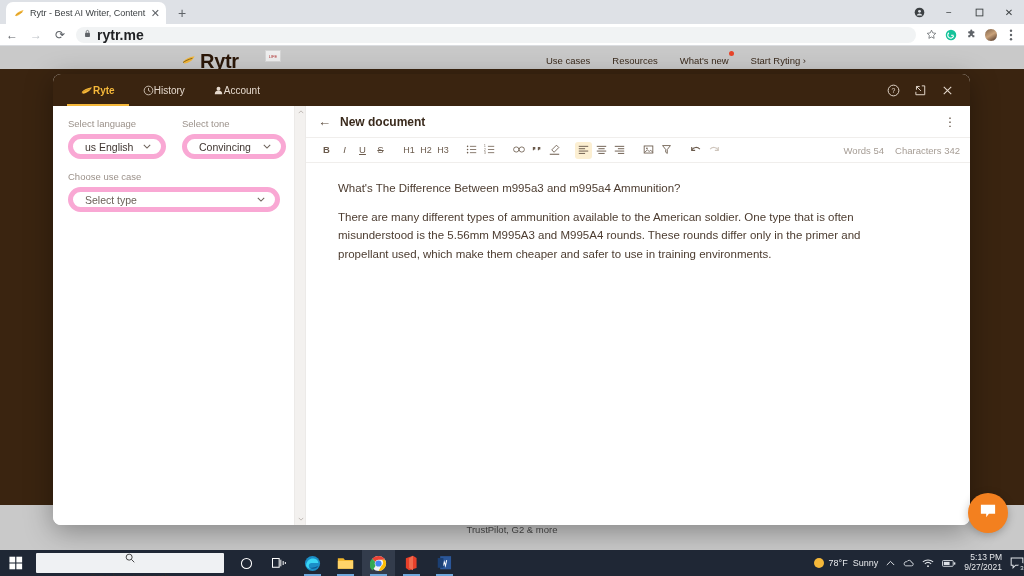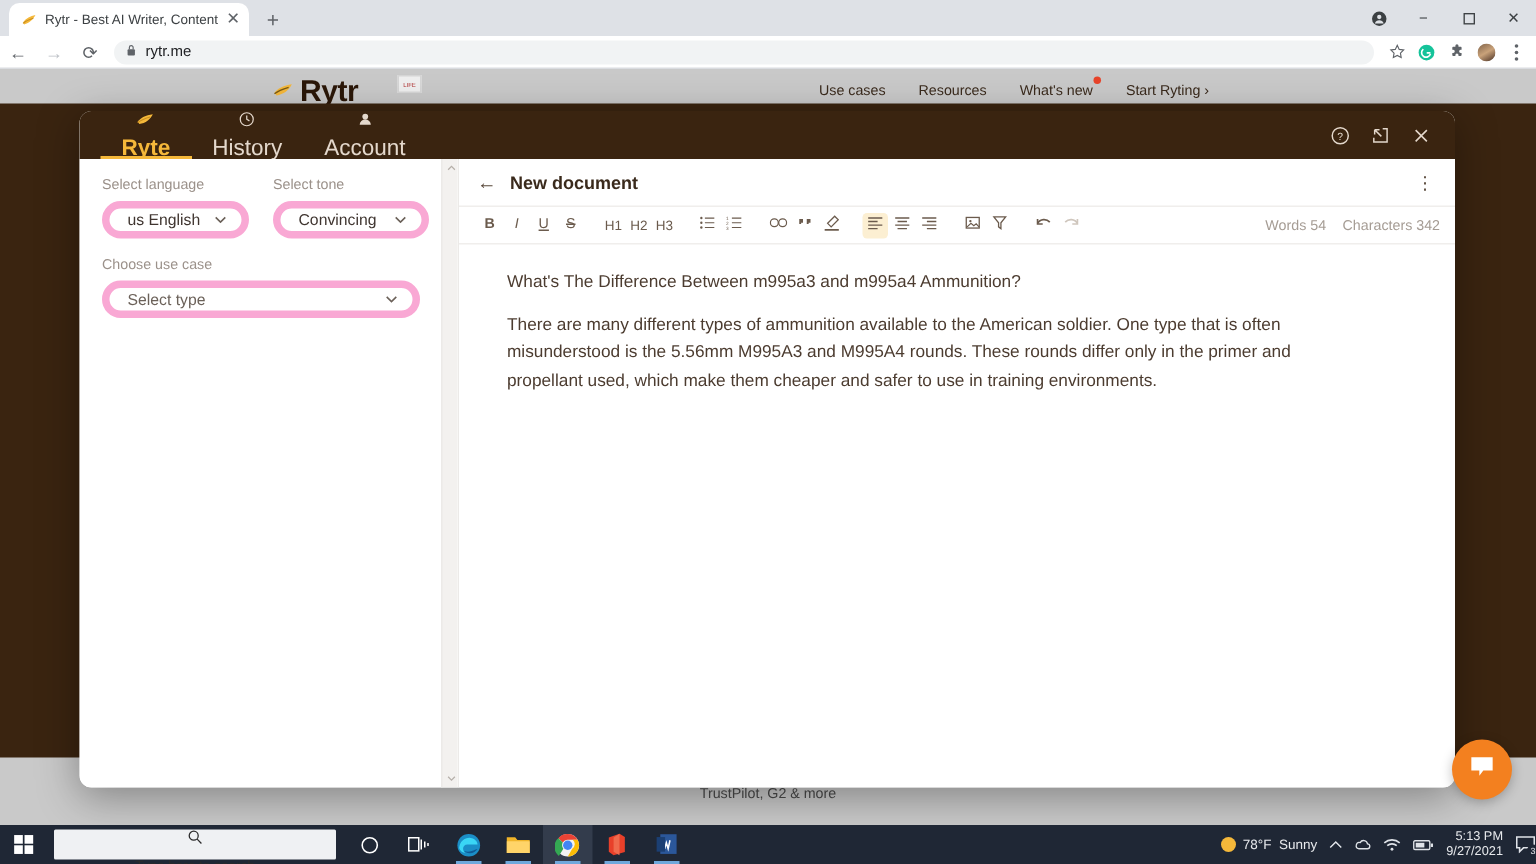--- a/index.html
+++ b/index.html
@@ -55,21 +55,21 @@
     width: 24px; height: 22px; display: flex; align-items: center;
     justify-content: center; font-size: 12px; color: #5f6368;
   }
   .nav-btn.disabled { color: #bdc1c6; }
   .omnibox {
     flex: 1 1 auto; height: 16px; margin: 0 6px 0 4px;
     background: #f1f3f4; border-radius: 8px;
     display: flex; align-items: center; padding: 0 8px; gap: 6px;
   }
   .omnibox .lock { font-size: 8px; color: #5f6368; }
-  .omnibox .url { font-size: 10px; color: #202124; }
+  .omnibox .url { font-size: 14px; color: #202124; font-weight: bold; }
   .tb-icons { display: flex; align-items: center; gap: 2px; padding-right: 4px; }
   .tb-icon {
     width: 18px; height: 18px; display: flex; align-items: center;
     justify-content: center; font-size: 10px; color: #5f6368;
   }
   .avatar-chip {
     width: 14px; height: 14px; border-radius: 50%;
     background: linear-gradient(150deg,#8d6e52 10%, #c9a27a 50%, #5f4433 90%);
     border: 1px solid #ffffff;
   }
@@ -124,24 +124,23 @@
     position: absolute; left: 53px; top: 74px; width: 917px; height: 451px;
     background: #ffffff; border-radius: 8px;
     box-shadow: 0 6px 28px rgba(0,0,0,0.35);
     overflow: hidden; display: flex; flex-direction: column;
   }
   .modal-header {
     height: 32px; background: #3a2410; display: flex; align-items: center;
     padding-left: 14px; position: relative; flex: 0 0 32px;
   }
   .mh-tab {
-    display: flex; align-items: center; gap: 5px;
-    height: 32px; padding: 0 14px; font-size: 15px; color: #e4d8cc;
+    display: flex; align-items: center; 
+    height: 32px; padding: 0 14px; font-size: 10px; color: #e4d8cc;
     position: relative;
-    flex-direction: column;
   }
   .mh-tab.active { color: #f5b83a; font-weight: bold; }
   .mh-tab.active::after {
     content: ""; position: absolute; left: 0; right: 0; bottom: 0;
     height: 2.5px; background: #f5b83a;
   }
   .mh-tab .ic { display: inline-flex; line-height: 0; }
   .mh-right {
     position: absolute; right: 8px; top: 0; height: 32px;
     display: flex; align-items: center; gap: 14px; padding-right: 8px;

